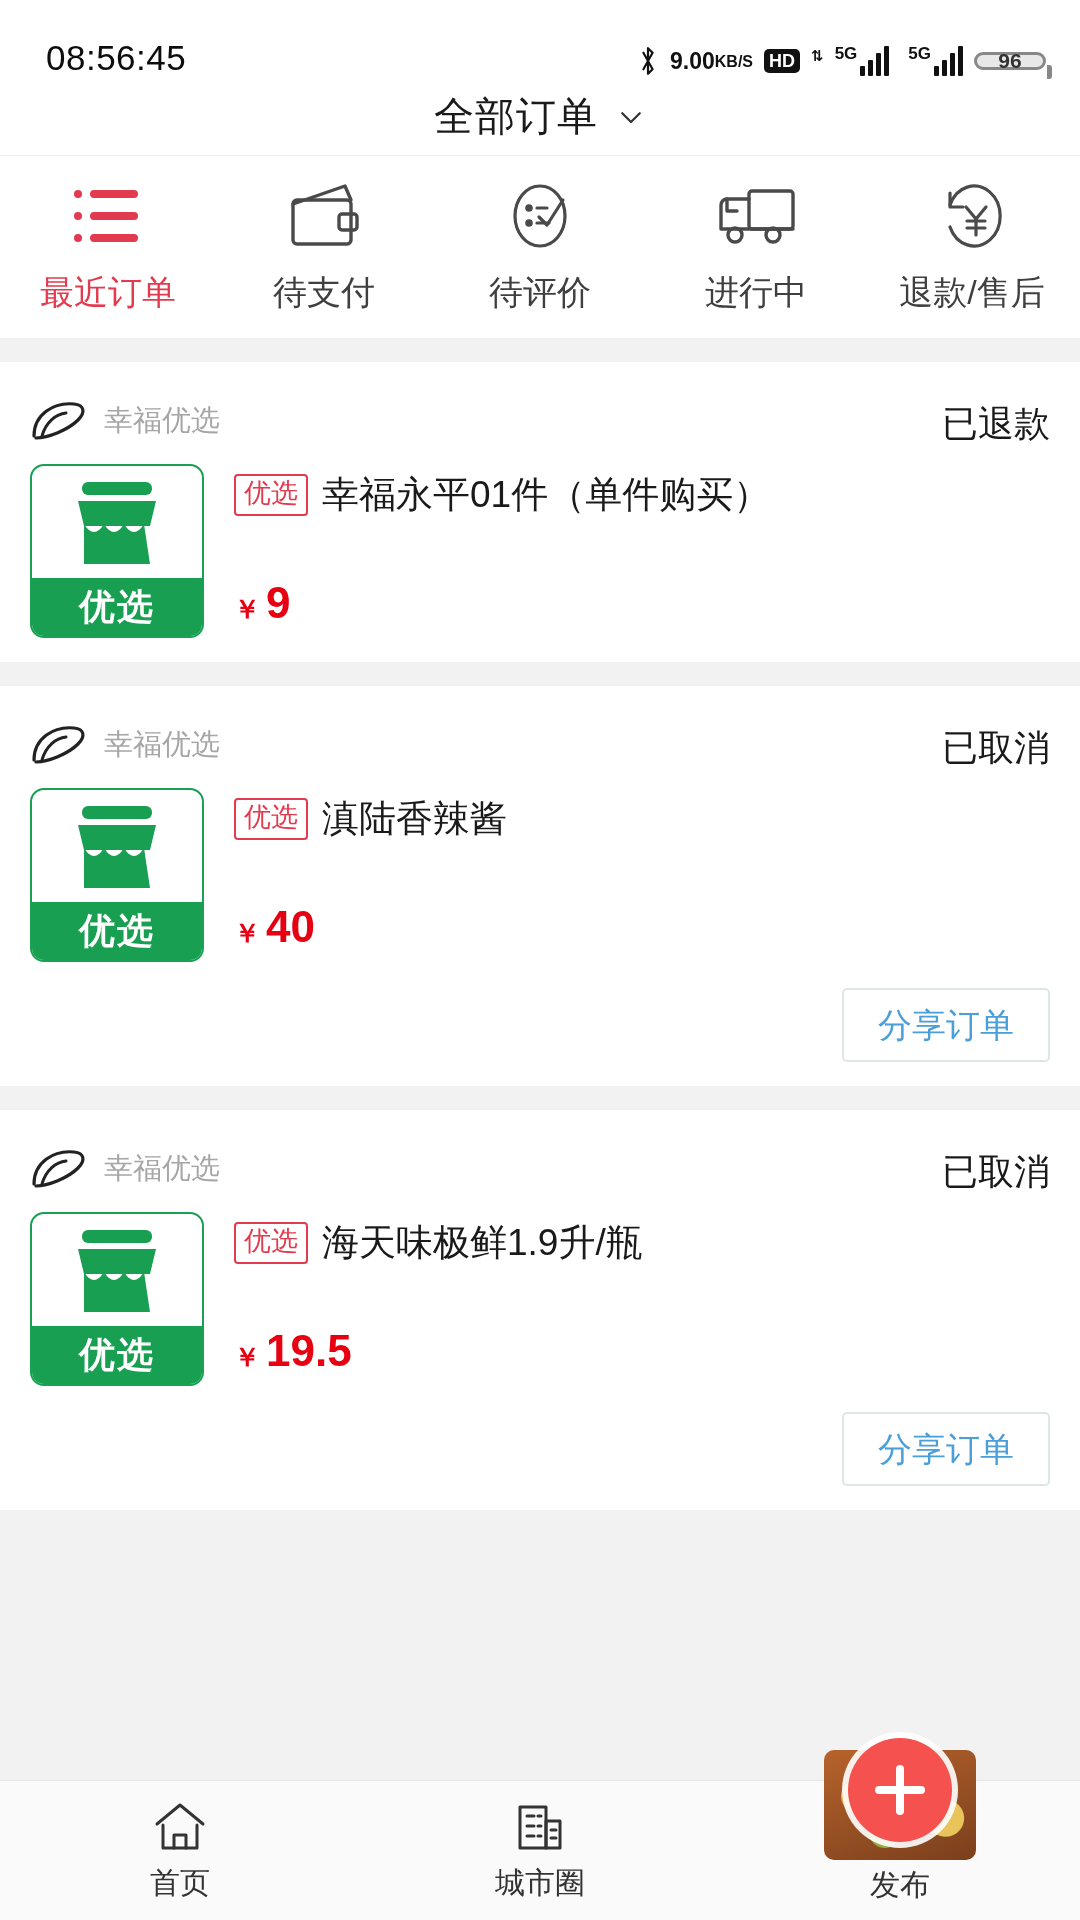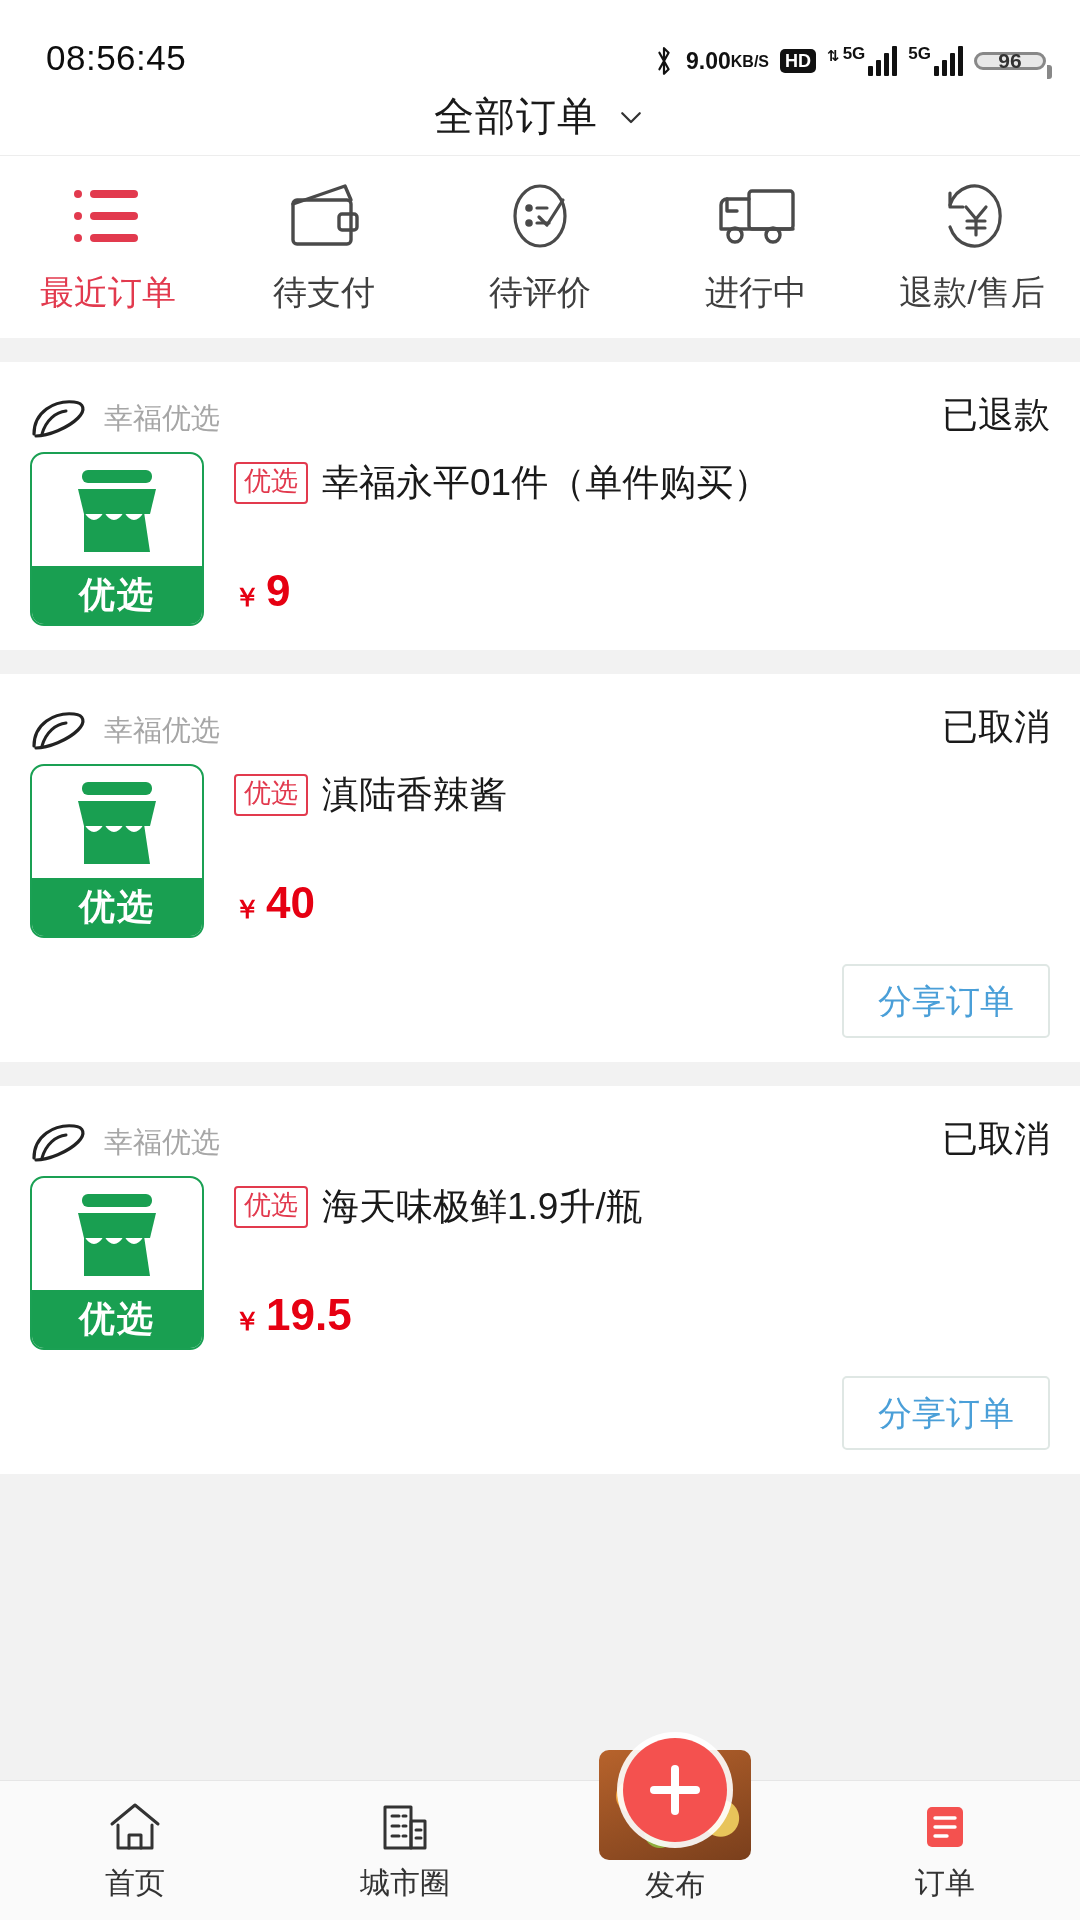--- a/index.html
+++ b/index.html
@@ -22,21 +22,21 @@
   .bt-icon { width:22px; height:34px; }
   .netspeed { display:flex; align-items:center; line-height:1; }
   .netspeed .n1 { font-size:23px; font-weight:700; color:#111; }
   .netspeed .n2 { font-size:16px; font-weight:700; color:#111; margin-top:2px; }
   .hd-badge {
     background:#111; color:#fff; border-radius:5px;
     font-size:18px; font-weight:700; padding:3px 5px 3px 5px; line-height:1;
     display:flex; align-items:center;
   }
   .sig-group { display:flex; align-items:flex-end; gap:3px; }
-  .sig-lbl { font-size:17px; font-weight:700; color:#111; line-height:1; position:relative; top:-14px;}
+  .sig-lbl { font-size:17px; font-weight:700; color:#111; line-height:1; position:relative; top:-14px;margin-left:8px;}
   .arrows { font-size:15px; font-weight:700; color:#111; line-height:.75; position:relative; top:-15px; }
   .bars { display:flex; align-items:flex-end; gap:3px; height:30px; }
   .bars i { display:block; width:5px; background:#111; border-radius:1px; }
   .bars i:nth-child(1){height:10px;} .bars i:nth-child(2){height:16px;}
   .bars i:nth-child(3){height:23px;} .bars i:nth-child(4){height:30px;}
   .battery {
     width:72px; height:18px; border:3px solid #888; border-radius:9px;
     display:flex; align-items:center; justify-content:center; position:relative;
     background:#e8e8e8;
   }
@@ -55,21 +55,21 @@
   
   .tabs { background:#fff; display:flex; padding:26px 0 22px; }
   .tab { flex:1; display:flex; flex-direction:column; align-items:center; gap:20px; }
   .tab .ticon { height:68px; display:flex; align-items:center; justify-content:center; }
   .tab .tlabel { font-size:34px; color:#3f3f3f; white-space:nowrap; }
   .tab.active .tlabel { color:#e23a4e; }
 
   
   .spacer { height:24px; background:#f2f2f2; }
   .card { background:#fff; padding:26px 30px 24px; }
-  .card-head { display:flex; align-items:flex-end; justify-content:space-between; height:52px; }
+  .card-head { display:flex; align-items:flex-start; justify-content:space-between; height:52px;margin-top:12px; }
   .shop { display:flex; align-items:center; gap:16px; }
   .shop-name { font-size:29px; color:#a6a6a6; }
   .status { font-size:36px; color:#1a1a1a; }
   .card-body { display:flex; gap:30px; margin-top:12px; }
 
   .thumb {
     width:174px; height:174px; border:2px solid #1aa053; border-radius:14px;
     background:#fff; overflow:hidden; flex:none;
     display:flex; flex-direction:column; align-items:center;
   }
@@ -389,25 +389,16 @@
 
     <div class="tbitem publish">
       <div class="fab-food"></div>
       <div class="fab">
         <span class="plus-h"></span>
         <span class="plus-v"></span>
       </div>
       <div class="tblabel">发布</div>
     </div>
 
-    <div class="tbitem active">
-      <div class="tbicon">
-        <svg width="52" height="52" viewBox="0 0 52 52">
-          <rect x="8" y="6" width="36" height="40" rx="5" fill="#f4514f"></rect>
-          <path d="M16 17 L36 17 M16 26 L36 26 M16 35 L28 35" stroke="#fff" stroke-width="3.4" stroke-linecap="round"></path>
-        </svg>
-      </div>
-      <div class="tblabel">订单</div>
-    </div>
 
   </div>
 
 </div>
 
 </body></html>

